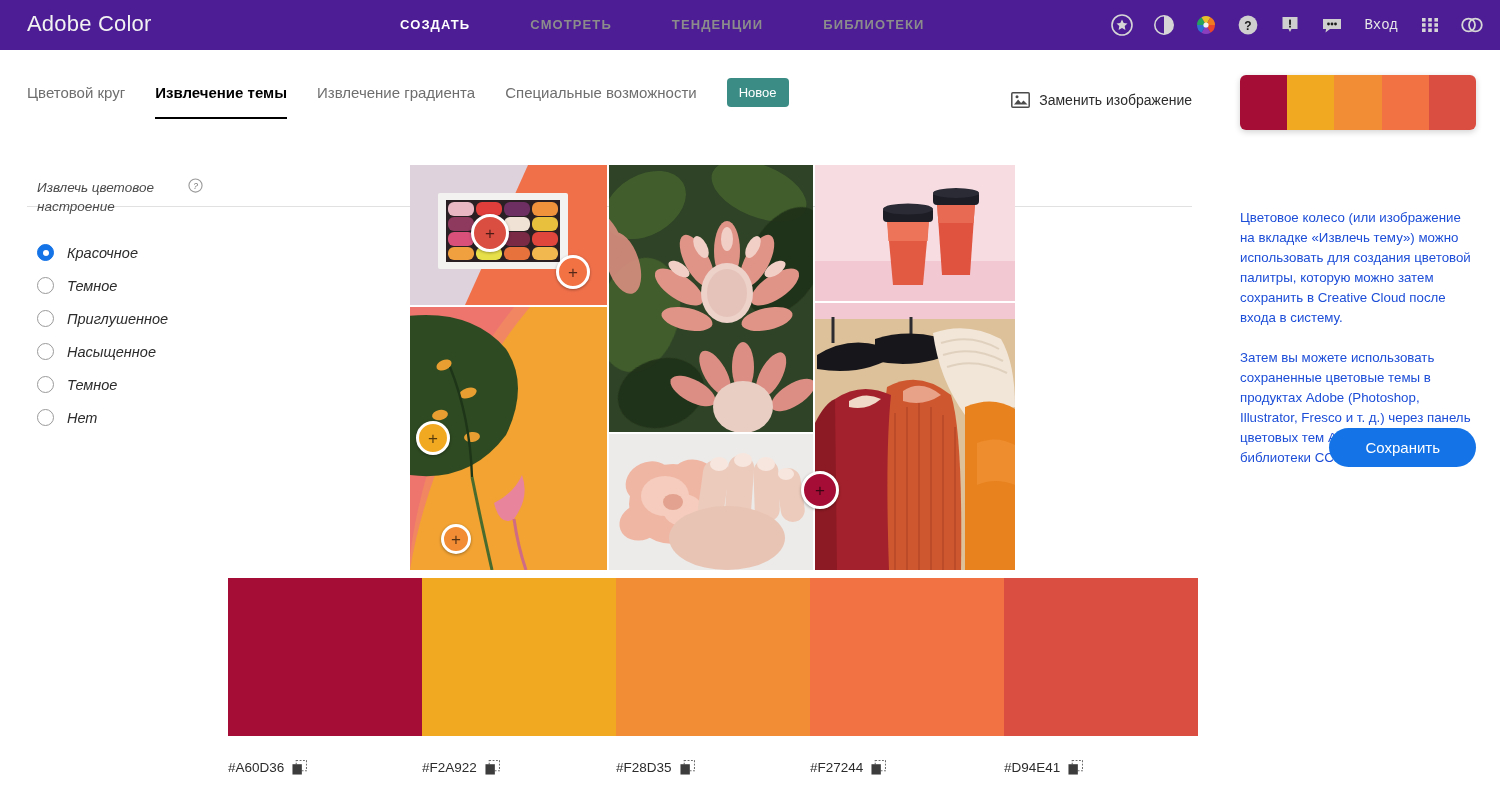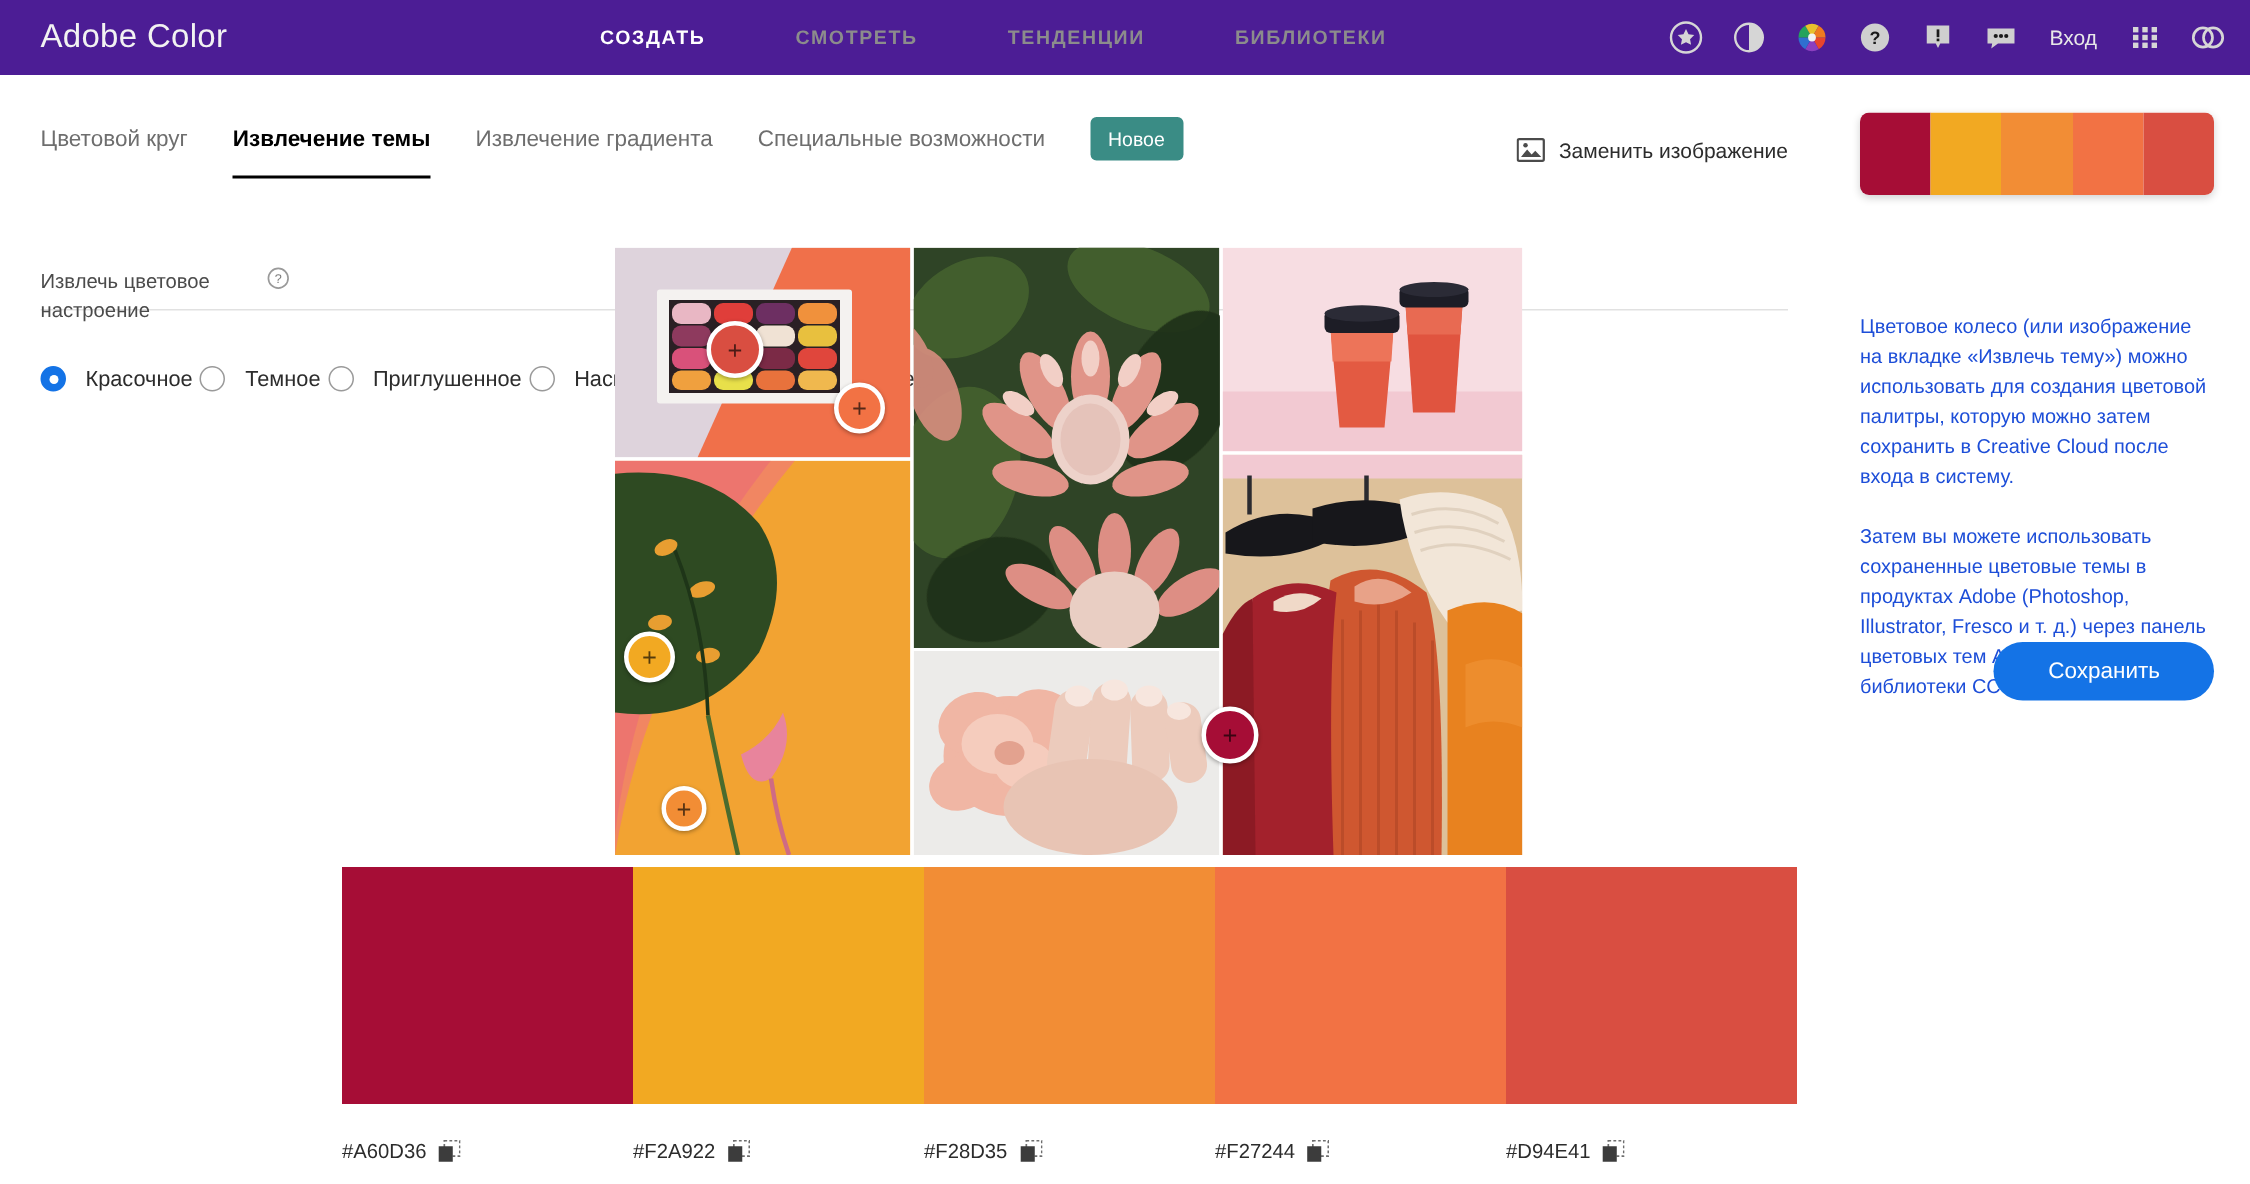--- a/index.html
+++ b/index.html
@@ -23,21 +23,21 @@
     font-size: 13px; font-weight: bold; letter-spacing: 1.1px;
     color: #8c8c8c; cursor: pointer; white-space: nowrap;
   }
   .navitem.active { color: #ffffff; }
 
   .toolicons {
     position: absolute; right: 16px; top: 0; height: 50px;
     display: flex; align-items: center; gap: 18px;
   }
   .ticon { width: 24px; height: 24px; display: block; cursor: pointer; }
-  .signin { font-size: 14px; color: #e8e8e8; cursor: pointer; margin: 0 2px; }
+  .signin { font-size: 14px; color: #e8e8e8; cursor: pointer; margin: 0 2px; font-family: Liberation Mono, monospace; }
 
   
   .tabrow {
     position: absolute; left: 0; top: 78px; width: 1500px; height: 50px;
   }
   .tabs { position: absolute; left: 27px; top: 0; display: flex; align-items: center; gap: 30px; }
   .tab {
     font-size: 15px; color: #6e6e6e; cursor: pointer; white-space: nowrap;
     padding-bottom: 18px; position: relative;
   }
@@ -53,28 +53,28 @@
   .replace-img {
     position: absolute; right: 308px; top: 14px;
     display: flex; align-items: center; gap: 9px;
     font-size: 14px; color: #2c2c2c; cursor: pointer; white-space: nowrap;
   }
   .tab-divider {
     position: absolute; left: 27px; top: 128px; width: 1165px; height: 1px; background: #e1e1e1;
   }
 
   
-  .leftpanel { position: absolute; left: 27px; top: 178px; width: 200px; }
+  .leftpanel { position: absolute; left: 37px; top: 178px; width: 200px; font-style: italic; }
   .lp-title {
     font-size: 13.5px; color: #4b4b4b; line-height: 19px; width: 135px; display: inline-block;
   }
   .help-icon {
     display: inline-block; vertical-align: top; margin-left: 12px; cursor: pointer;
   }
-  .radios { margin-top: 28px; display: flex; gap: 5px; }
+  .radios { margin-top: 28px; display: flex; flex-direction: column; gap: 16px; }
   .radio-row { display: flex; align-items: center; gap: 13px; cursor: pointer; }
   .radio {
     width: 17px; height: 17px; border-radius: 50%;
     border: 1.6px solid #9a9a9a; background: #fff; flex: 0 0 auto; position: relative;
   }
   .radio.checked { border-color: #1473e6; background: #1473e6; }
   .radio.checked::after {
     content: ""; position: absolute; left: 50%; top: 50%;
     width: 6px; height: 6px; margin: -3px 0 0 -3px;
     border-radius: 50%; background: #fff;

